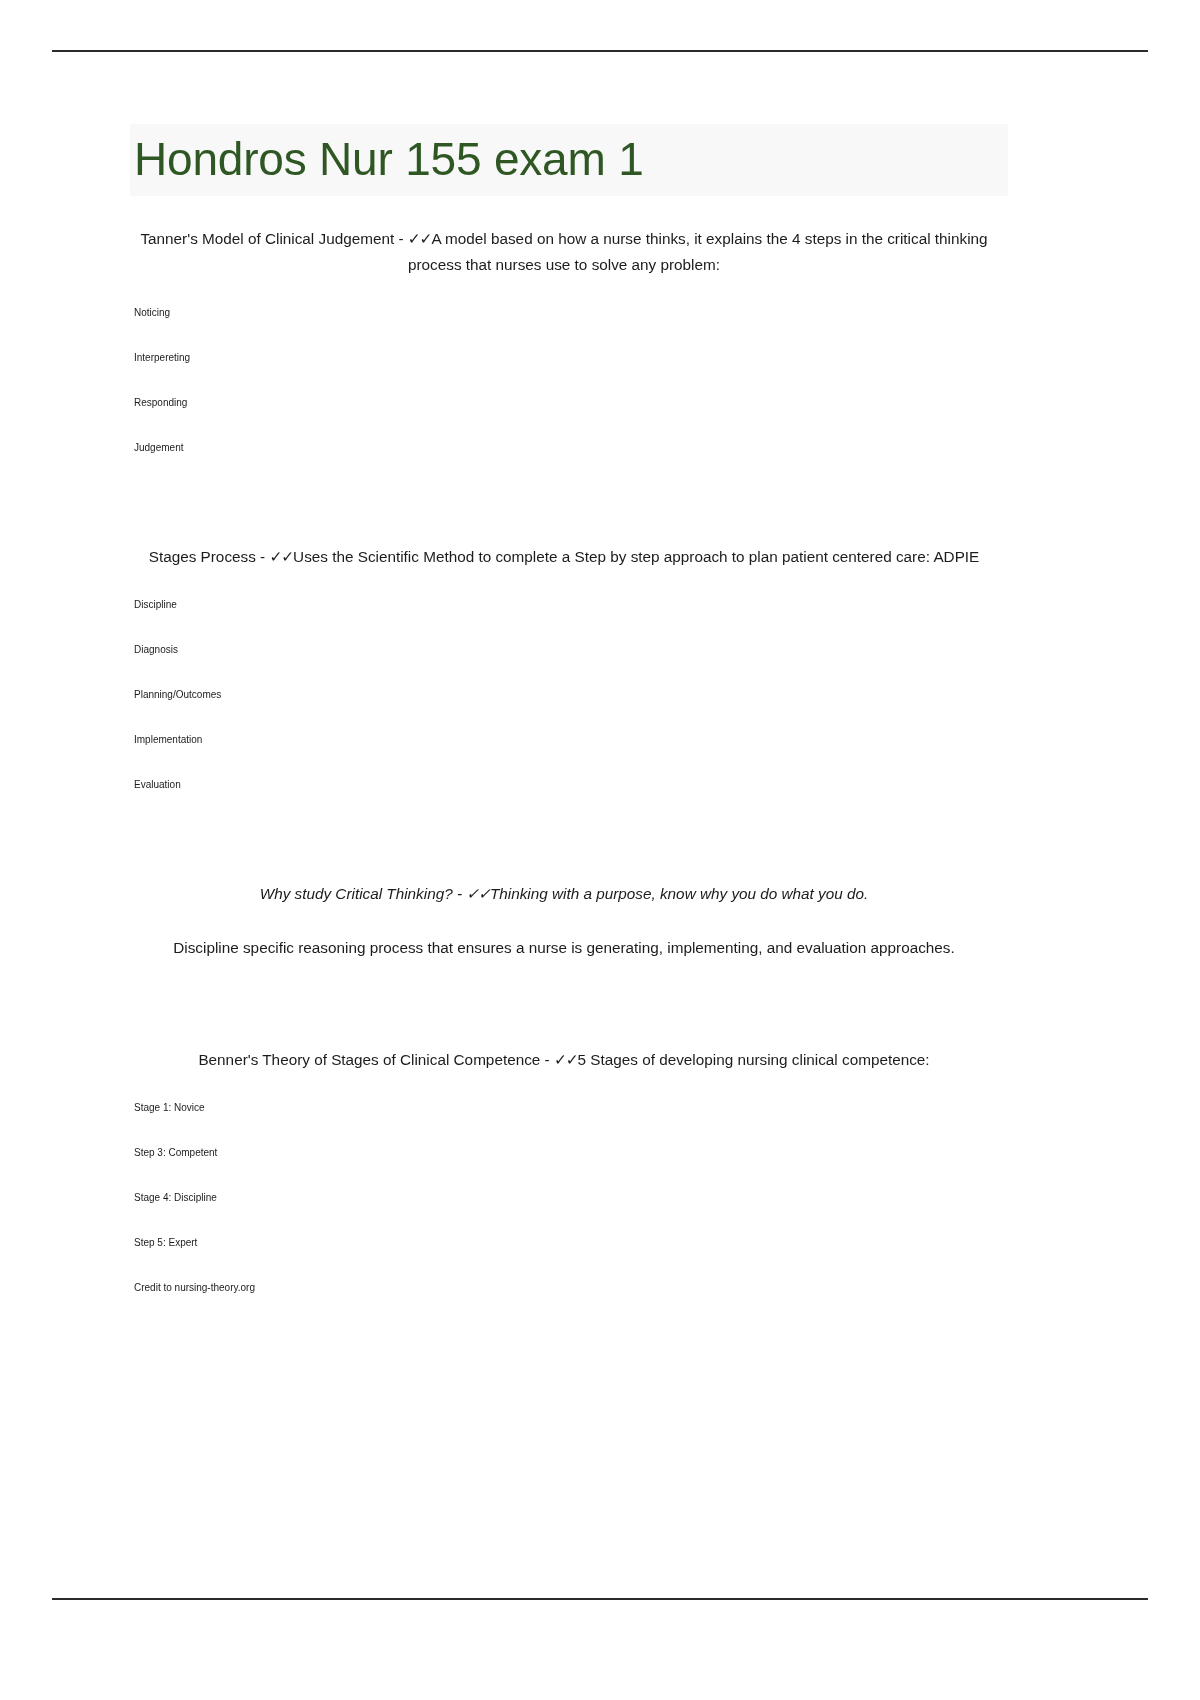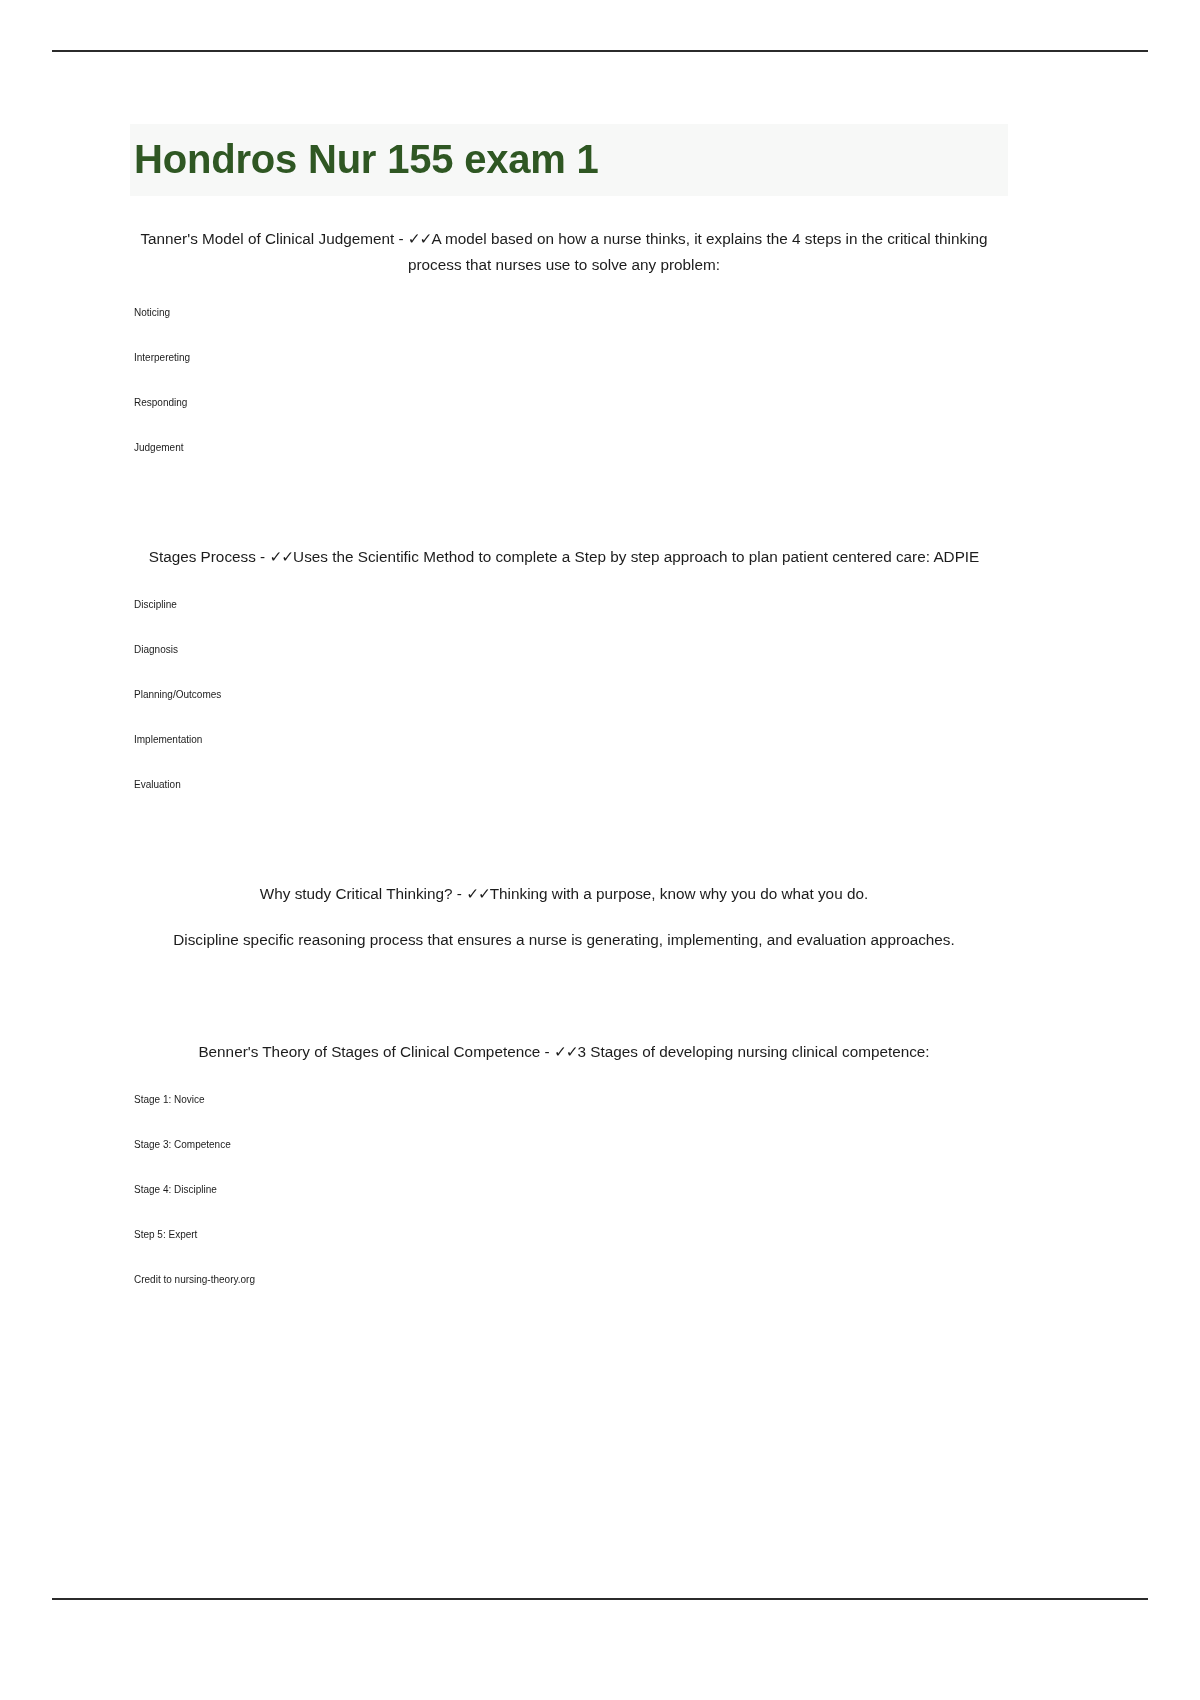--- a/index.html
+++ b/index.html
@@ -46,40 +46,41 @@
     width: 874px;
   }
   .title-band {
     background: #f7f8f7;
     padding: 12px 0 14px 4px;
     margin-left: -4px;
     width: 874px;
     box-sizing: content-box;
   }
   .doc-title {
-    font-size: 40px;
+    font-size: 46px;
     line-height: 46px;
-    font-weight: bold;
+    font-weight: normal;
     color: #2f5723;
     letter-spacing: -0.2px;
     margin: 0;
   }
   .block {
     margin-top: 30px;
   }
   .para {
     font-size: 15.3px;
     line-height: 26px;
     color: #1c1c1c;
     margin: 0 0 22px 0;
     max-width: 860px;
     text-align: center;
   }
   .para.tight {
-    margin-bottom: 20px;
+    margin-bottom: 28px;
+    font-style: italic;
   }
   .lead {
     margin-bottom: 22px;
   }
   .item {
     font-size: 10px;
     line-height: 26px;
     color: #1c1c1c;
     margin: 0 0 19px 0;
   }
@@ -126,23 +127,23 @@
     <div class="gap"></div>
 
     <div class="block">
       <p class="para tight"><span>Why study Critical Thinking? - </span><span class="check">✓✓</span><span>Thinking with a purpose, know why you do what you do.</span></p>
       <p class="para">Discipline specific reasoning process that ensures a nurse is generating, implementing, and evaluation approaches.</p>
     </div>
 
     <div class="gap"></div>
 
     <div class="block">
-      <p class="para lead"><span>Benner's Theory of Stages of Clinical Competence - </span><span class="check">✓✓</span><span>3 Stages of developing nursing clinical competence:</span></p>
+      <p class="para lead"><span>Benner's Theory of Stages of Clinical Competence - </span><span class="check">✓✓</span><span>5 Stages of developing nursing clinical competence:</span></p>
       <p class="item">Stage 1: Novice</p>
-      <p class="item">Stage 3: Competence</p>
+      <p class="item">Step 3: Competent</p>
       <p class="item">Stage 4: Discipline</p>
       <p class="item">Step 5: Expert</p>
       <p class="item">Credit to nursing-theory.org</p>
     </div>
 
   </div>
 
   <div class="rule-bottom"></div>
 
 </div>

